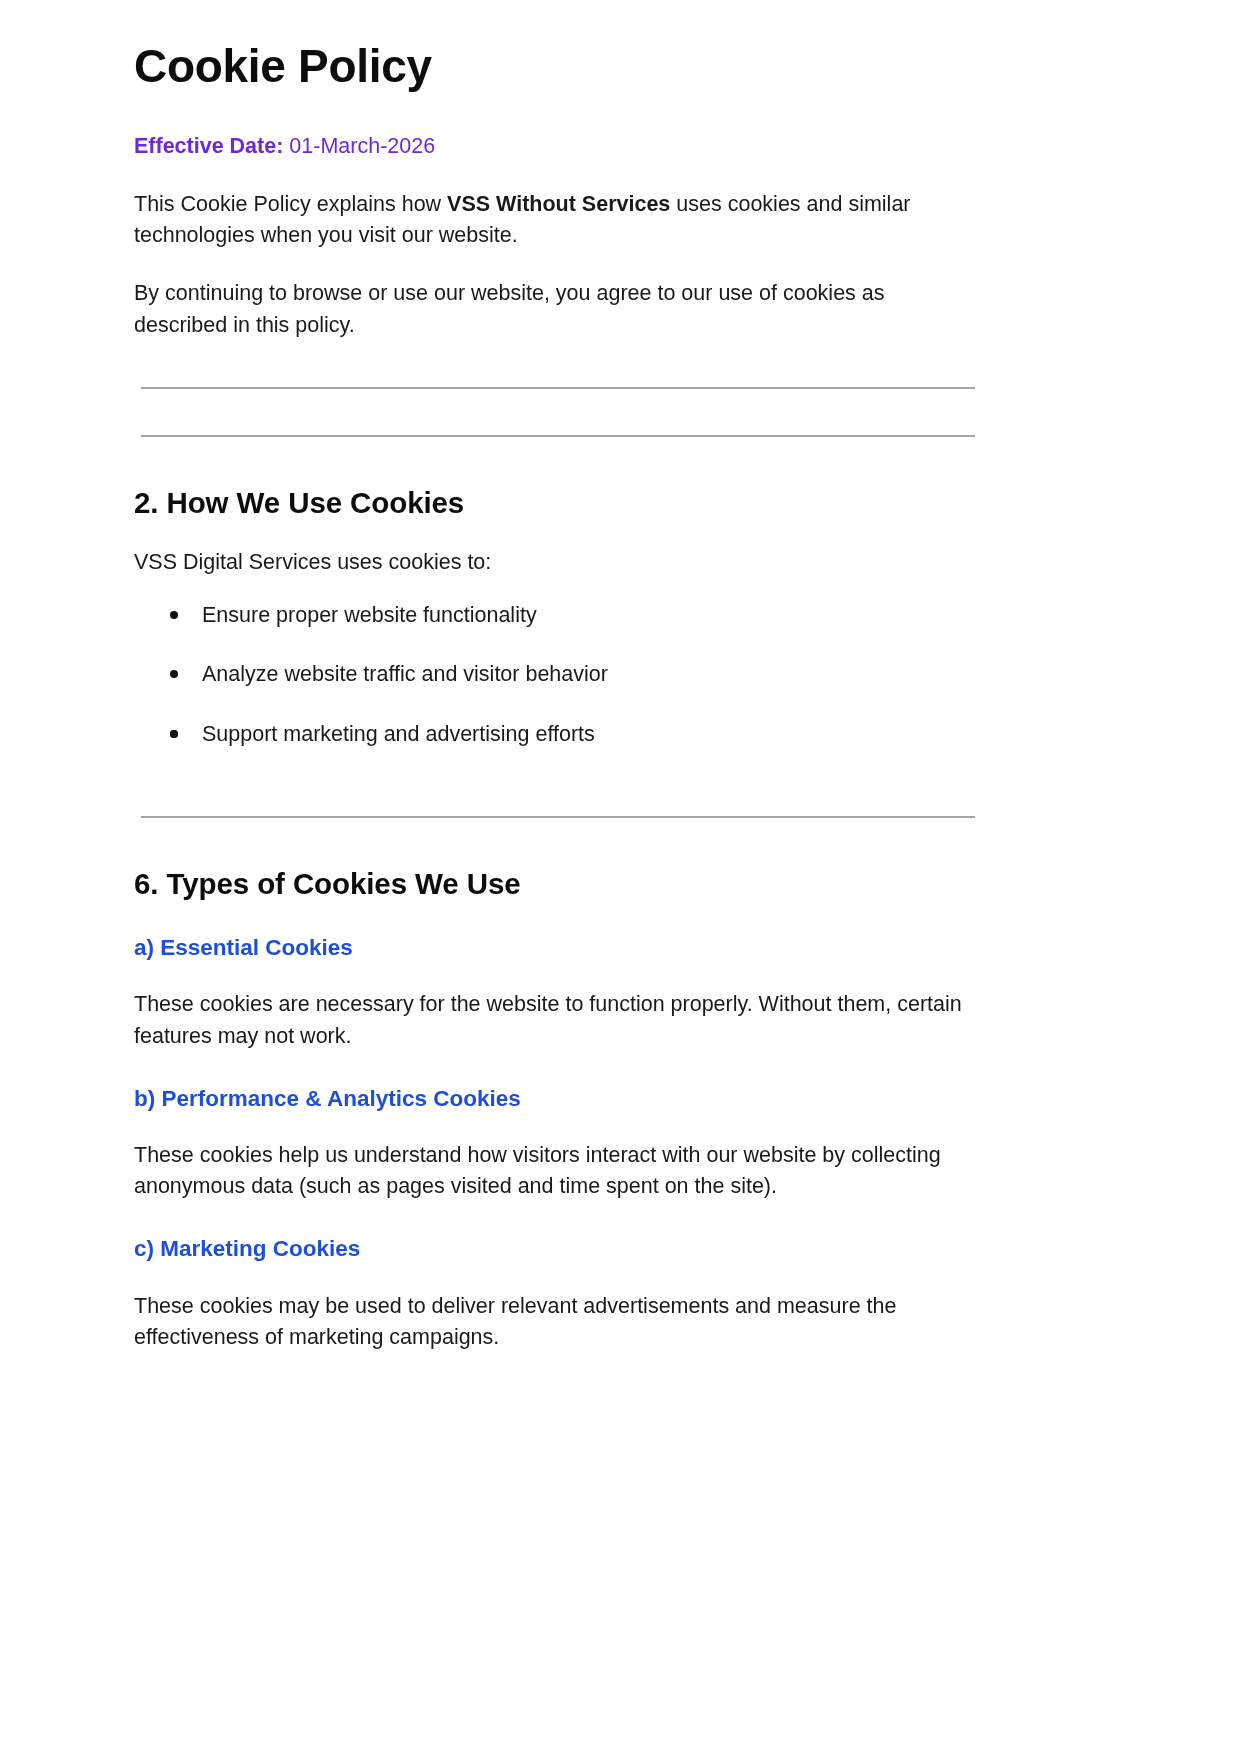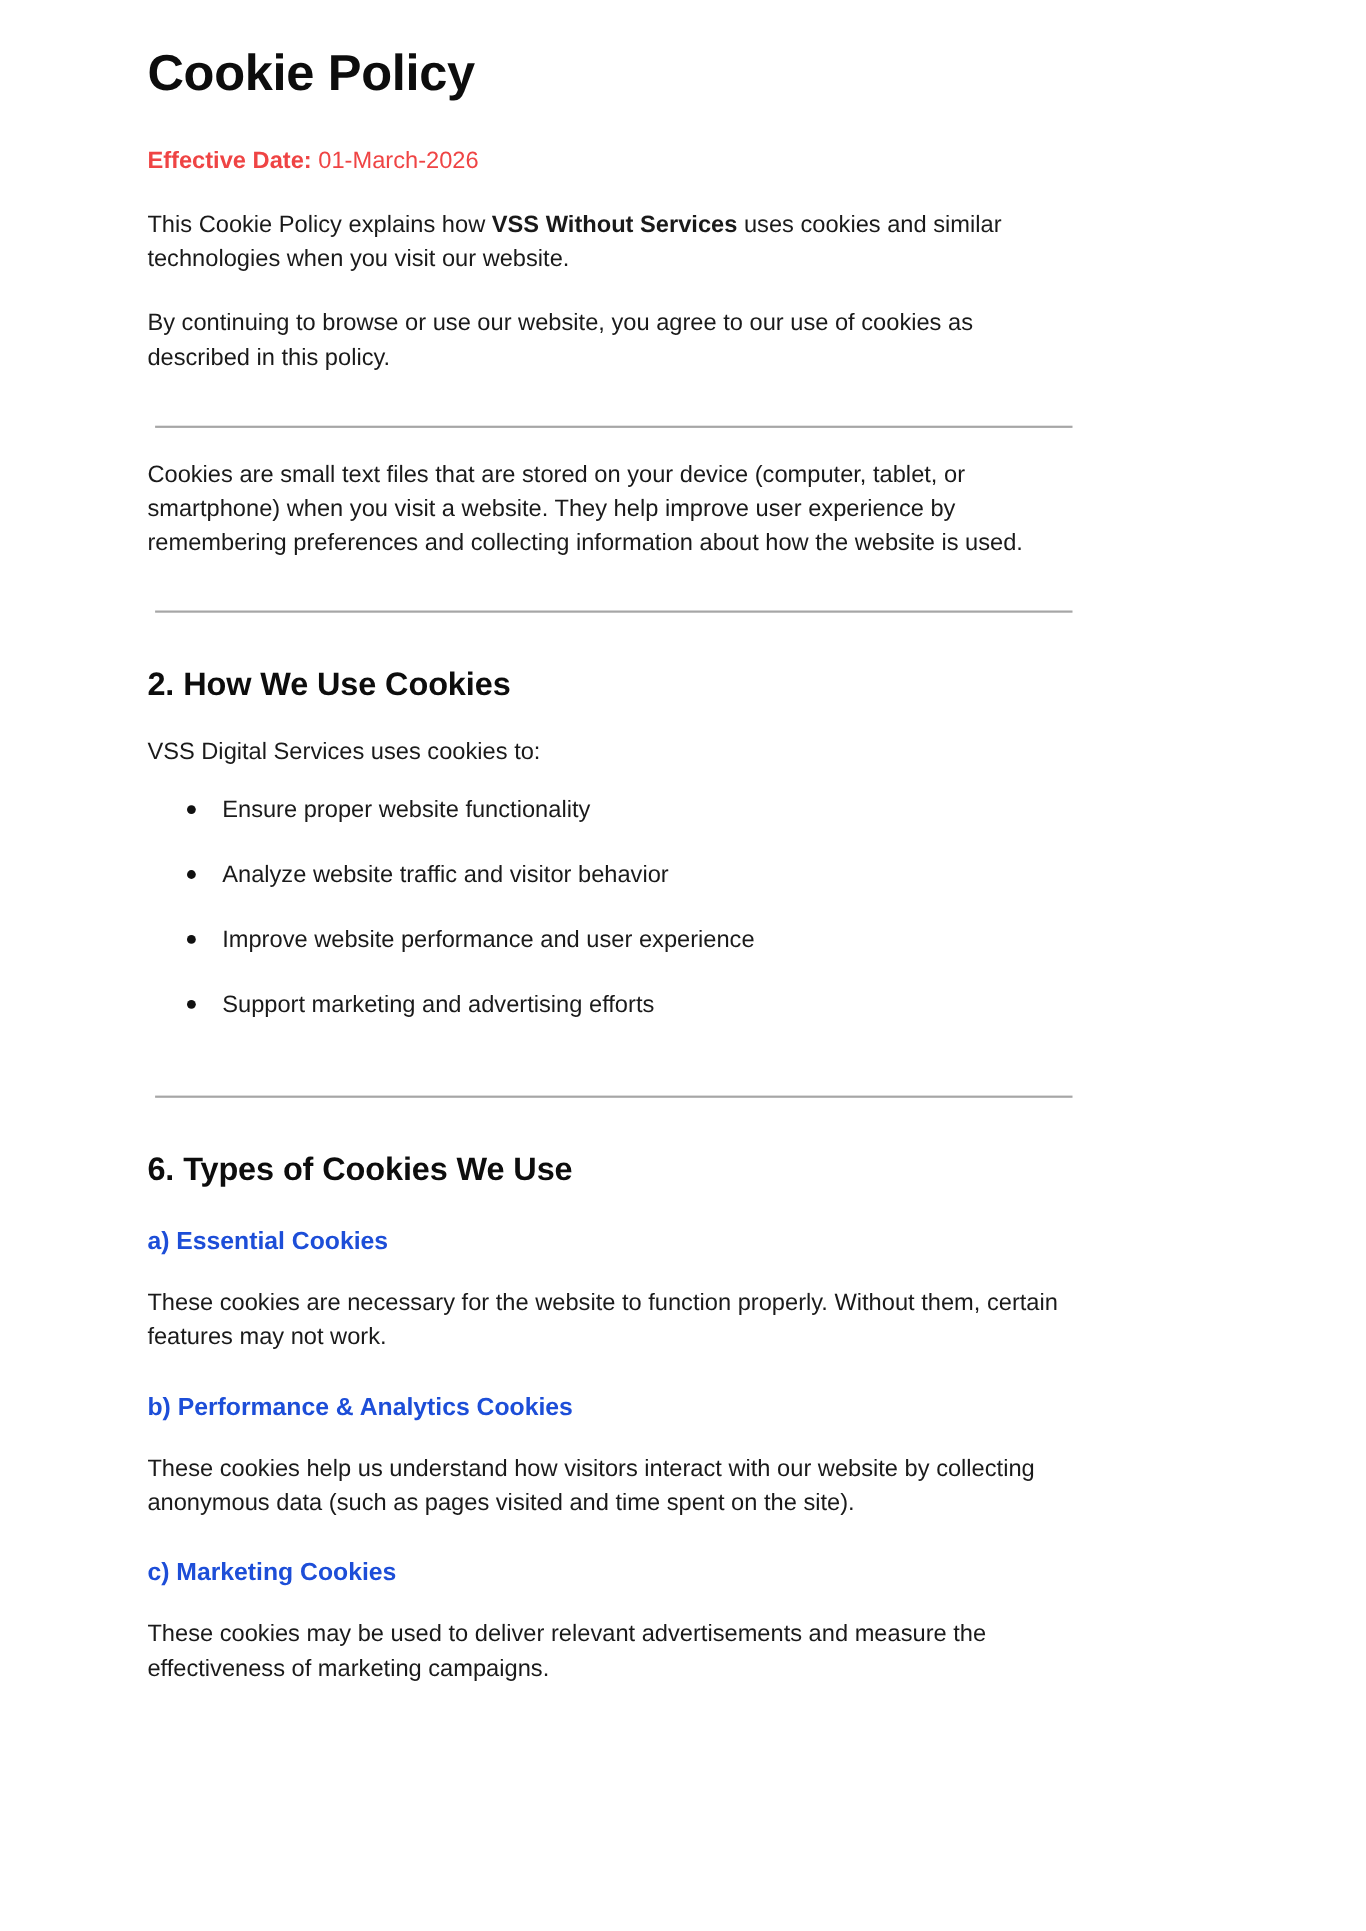--- a/index.html
+++ b/index.html
@@ -58,21 +58,21 @@
     max-width: 840px;
   }
   .para b, .para strong {
     font-weight: bold;
   }
   .eff-date {
     font-size: 21.5px;
     line-height: 1.45;
     margin: 0;
     padding-top: 38px;
-    color: #ef4444;
+    color: #6d28d9;
   }
   .eff-date .label {
     font-weight: bold;
   }
 
   
   .divider-wrap {
     padding-top: 42px;
     padding-bottom: 0;
   }
@@ -163,42 +163,40 @@
       <span>This Cookie Policy explains how </span><b>VSS Without Services</b><span> uses cookies and similar technologies when you visit our website.</span>
     </p>
 
     <p class="para wide">By continuing to browse or use our website, you agree to our use of cookies as described in this policy.</p>
 
     <div class="divider-wrap after-section">
       <hr class="divider">
     </div>
 
 
-    <p class="para wide">Cookies are small text files that are stored on your device (computer, tablet, or smartphone) when you visit a website. They help improve user experience by remembering preferences and collecting information about how the website is used.</p>
 
     <div class="divider-wrap after-section">
       <hr class="divider">
     </div>
 
     <h2 class="section-heading after-rule">2. How We Use Cookies</h2>
 
     <p class="para">VSS Digital Services uses cookies to:</p>
 
     <ul class="bullet-list">
       <li class="bullet-item">
         <span class="bullet-dot"></span>
         <span class="bullet-text">Ensure proper website functionality</span>
       </li>
       <li class="bullet-item">
         <span class="bullet-dot"></span>
         <span class="bullet-text">Analyze website traffic and visitor behavior</span>
       </li>
       <li class="bullet-item">
         <span class="bullet-dot"></span>
-        <span class="bullet-text">Improve website performance and user experience</span>
       </li>
       <li class="bullet-item">
         <span class="bullet-dot"></span>
         <span class="bullet-text">Support marketing and advertising efforts</span>
       </li>
     </ul>
 
     <div class="divider-wrap after-list">
       <hr class="divider">
     </div>

